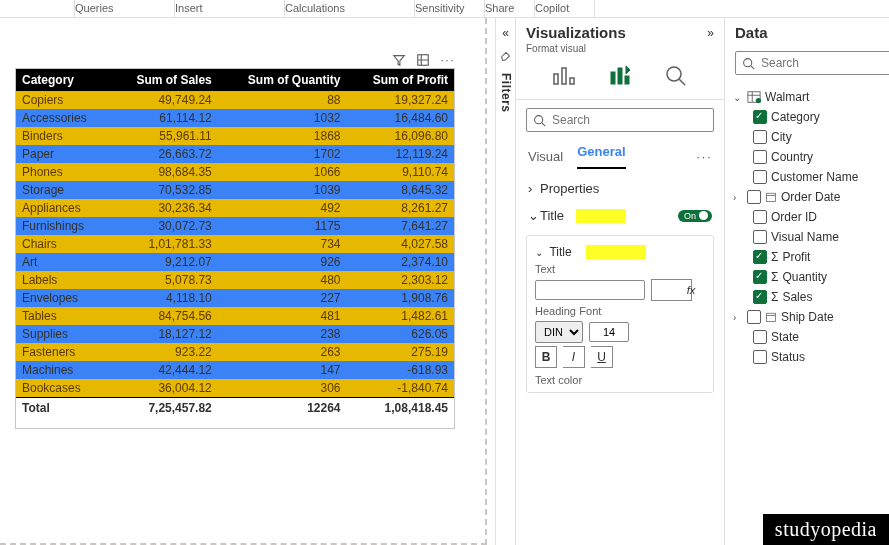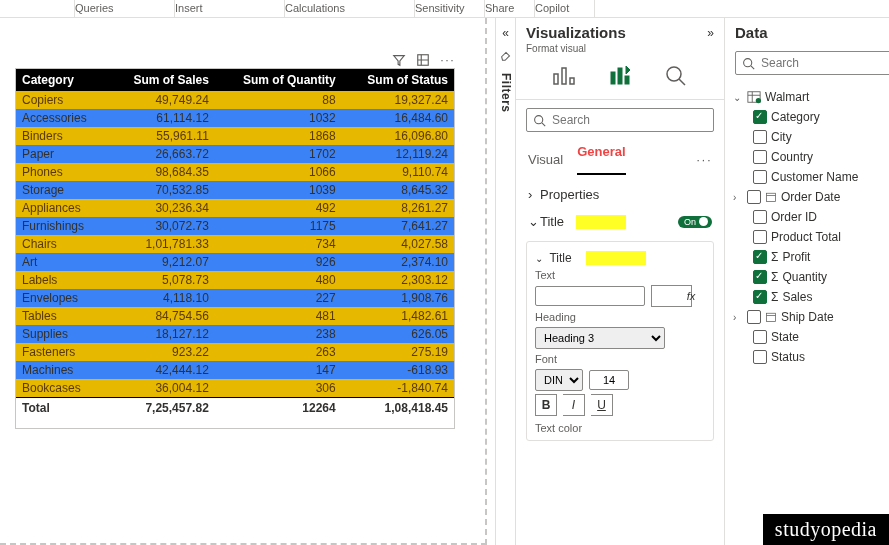--- a/index.html
+++ b/index.html
@@ -155,24 +155,24 @@
 }
 .viz-tabs {
   display: flex;
   align-items: center;
   gap: 14px;
   padding: 4px 12px 6px 12px;
   font-size: 13px;
 }
 .viz-tabs .tab { color: #605e5c; cursor: default; }
 .viz-tabs .tab.active {
-  color: #ef4444;
+  color: #3b82f6;
   font-weight: 600;
   border-bottom: 2px solid #000;
-  padding-bottom: 14px;
+  padding-bottom: 8px;
 }
 .viz-tabs .dots { margin-left: auto; color: #605e5c; letter-spacing:1px; }
 .prop-group {
   padding: 6px 12px;
   font-size: 13px;
   display: flex;
   align-items: center;
   cursor: default;
 }
 .prop-group .chev { width: 12px; display:inline-block; }
@@ -296,21 +296,21 @@
       </span>
       <span style="letter-spacing:1px">···</span>
     </div>
     <div class="visual-frame">
       <table class="data">
         <thead>
             <tr id="thead-row">
               <th>Category</th>
               <th class="num">Sum of Sales</th>
               <th class="num">Sum of Quantity</th>
-              <th class="num">Sum of Status</th>
+              <th class="num">Sum of Profit</th>
             </tr>
           </thead>
         <tbody id="tbody">
             <tr class="gold">
               <td>Copiers</td>
               <td class="num">49,749.24</td>
               <td class="num">88</td>
               <td class="num">19,327.24</td>
             </tr>
             <tr class="white">
@@ -491,25 +491,20 @@
         <span class="chev" style="font-size:10px">⌄</span>
         <span>Title</span>
         <span class="highlight-y" style="width:60px;margin-left:8px"></span>
       </div>
       <label>Text</label>
       <div class="row">
         <input class="text" type="text" style="">
         <span class="fx">fx</span>
       </div>
       <label>Heading</label>
-      <div class="row">
-        <select>
-          <option>Heading 3</option>
-        </select>
-      </div>
       <label>Font</label>
       <div class="row fontrow">
         <select>
           <option>DIN</option>
         </select>
         <input class="num" type="text" value="14" style="">
       </div>
       <div class="row biud">
         <span class="b">B</span>
         <span class="i">I</span>
@@ -572,21 +567,21 @@
             <span>Order Date</span>
           </div>
           <div class="node">
             <span class="indent"></span>
             <input type="checkbox" style="">
             <span>Order ID</span>
           </div>
           <div class="node">
             <span class="indent"></span>
             <input type="checkbox" style="">
-            <span>Product Total</span>
+            <span>Visual Name</span>
           </div>
           <div class="node">
             <span class="indent"></span>
             <input type="checkbox" checked="" style="">
             <span class="sigma">Σ</span>
             <span>Profit</span>
           </div>
           <div class="node">
             <span class="indent"></span>
             <input type="checkbox" checked="" style="">

